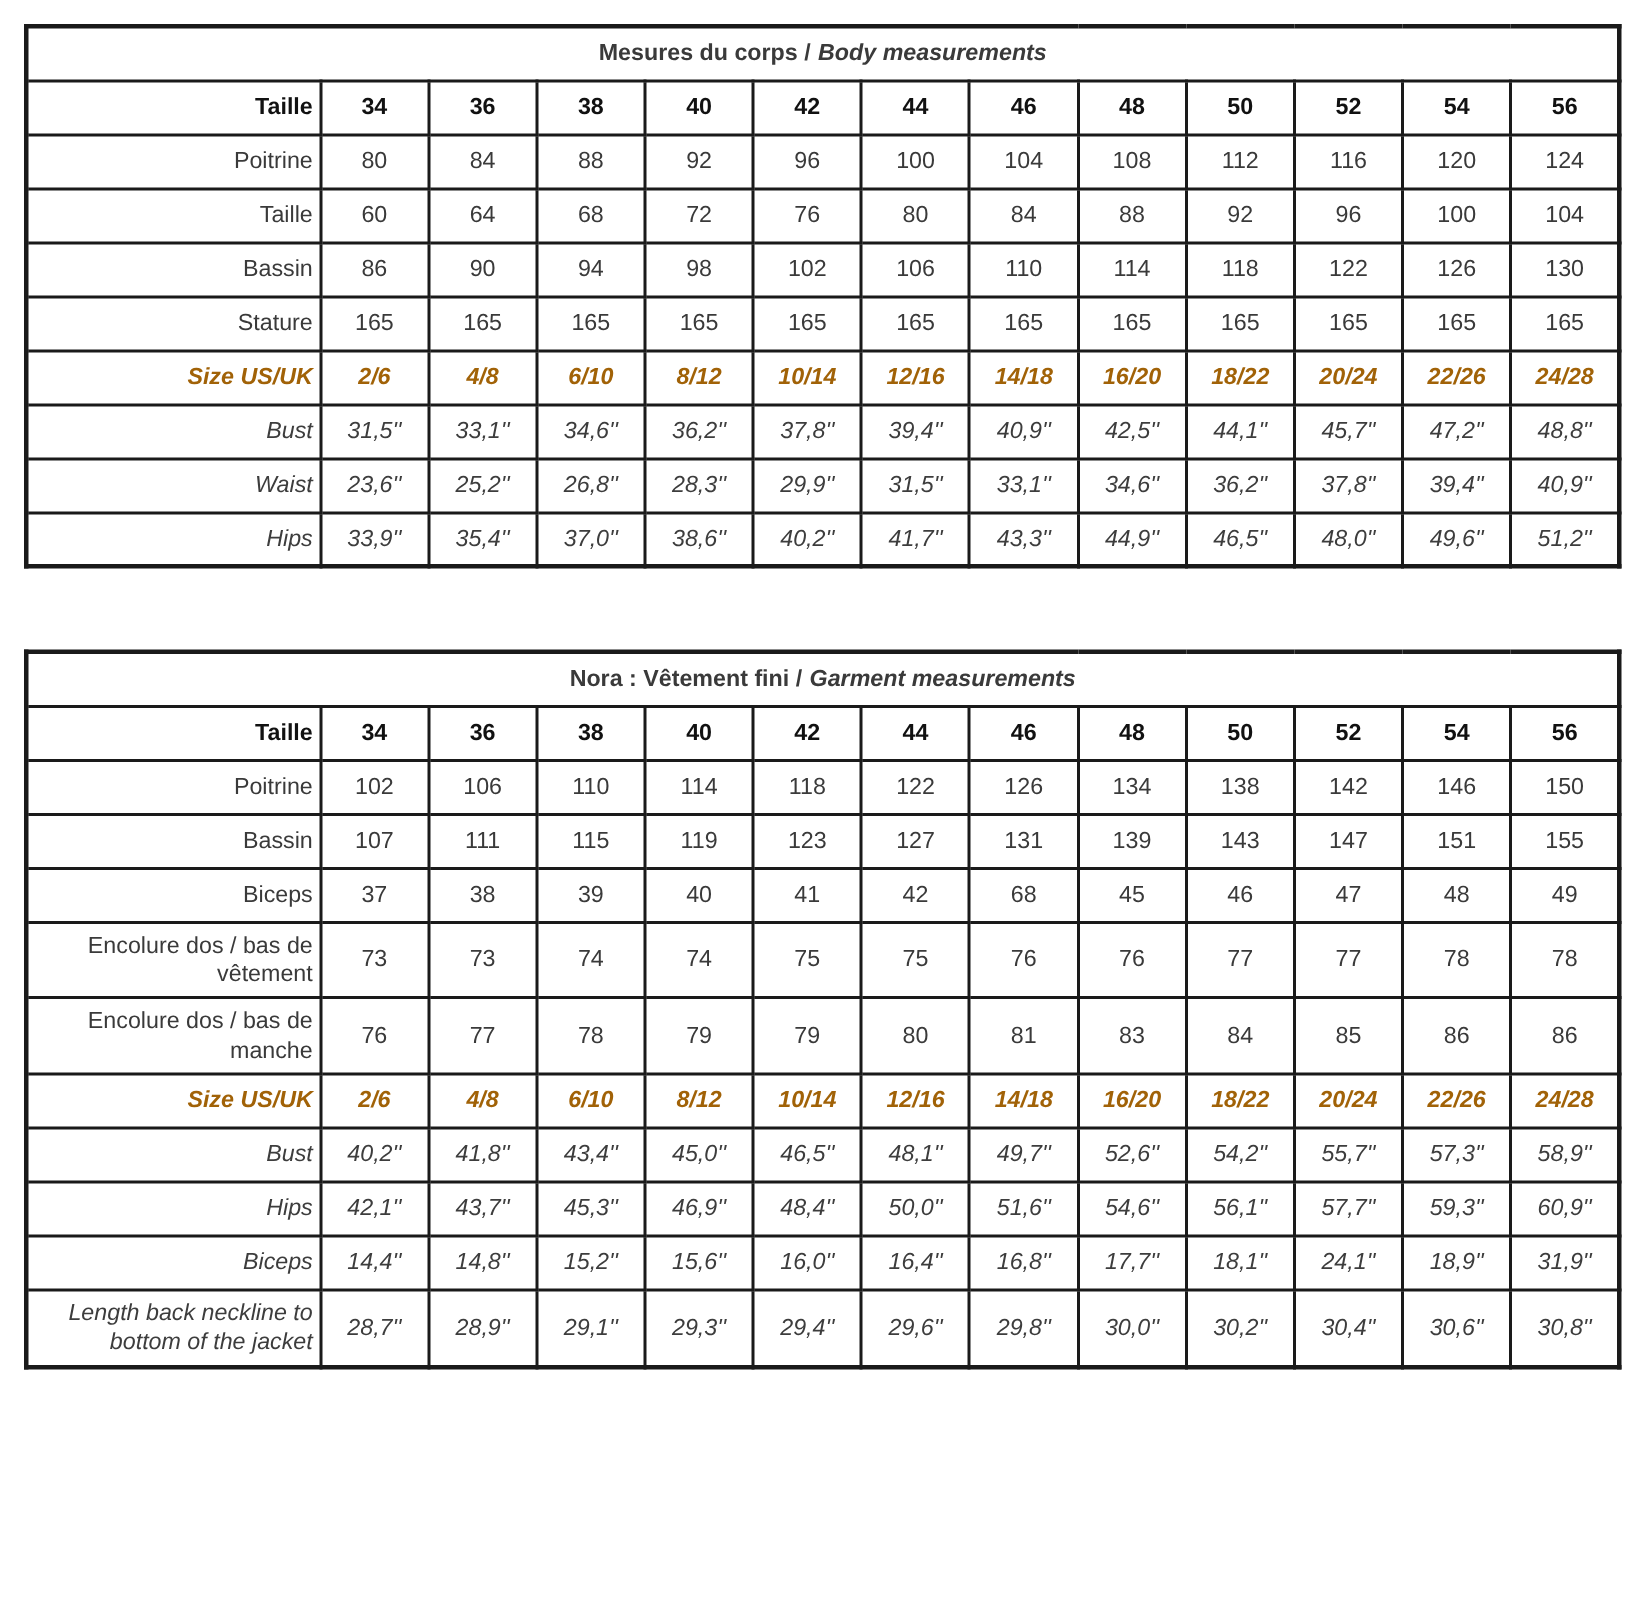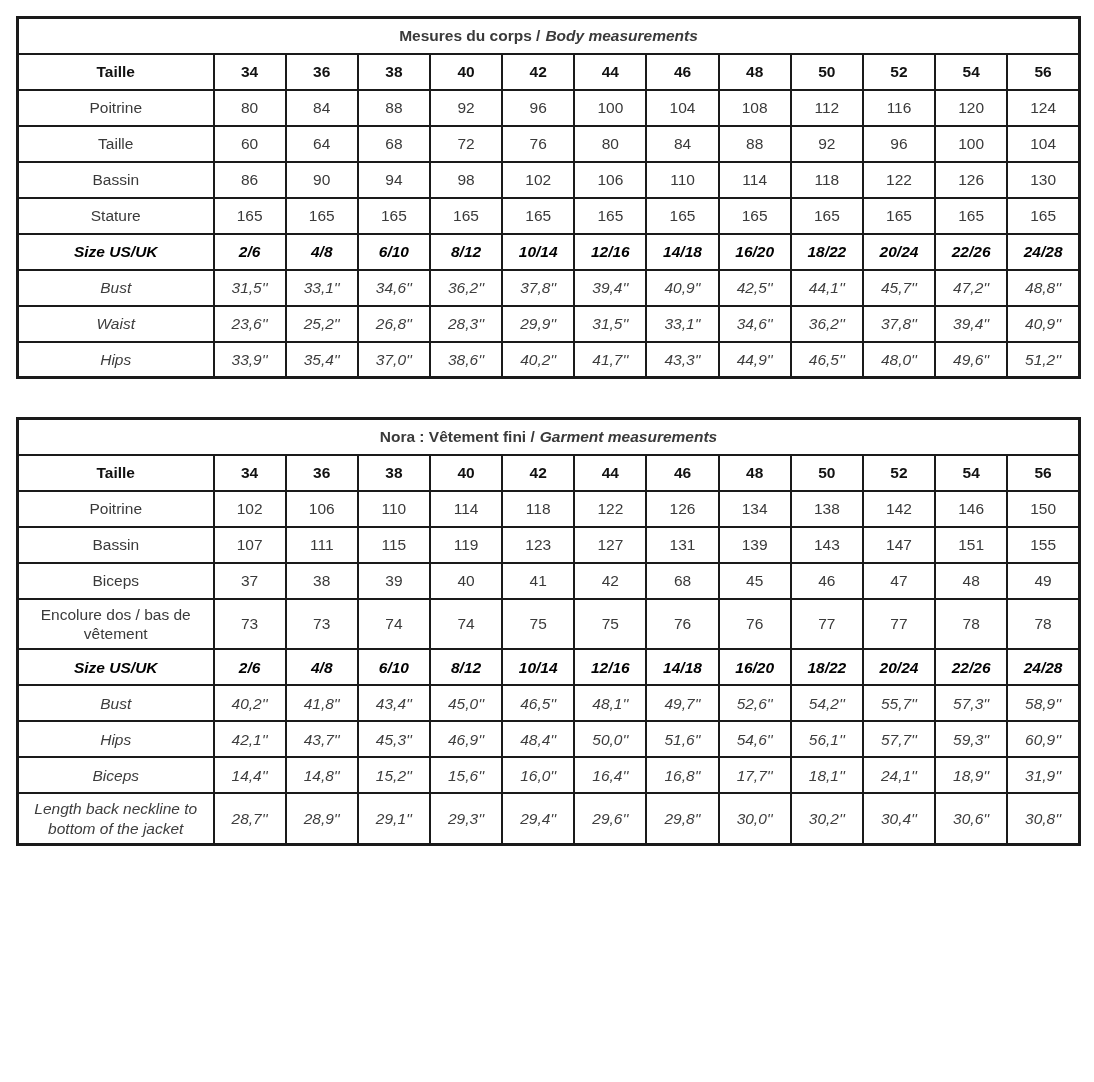--- a/index.html
+++ b/index.html
@@ -16,21 +16,21 @@
     font-family: "Liberation Sans", "DejaVu Sans", sans-serif;
   }
   table.measure-table {
     border-collapse: collapse;
     table-layout: fixed;
     width: 1062px;
     border: 3px solid #1a1a1a;
     background: #ffffff;
   }
   table.measure-table + table.measure-table {
-    margin-top: 38px;
+    margin-top: 54px;
     padding-left: 24px;
   }
   table.measure-table td {
     border: 2px solid #1a1a1a;
     font-size: 15.5px;
     line-height: 1.25;
     color: #3a3a3a;
     padding: 5px 4px;
     vertical-align: middle;
     overflow: hidden;
@@ -41,33 +41,33 @@
     font-weight: 700;
     color: #111111;
     font-size: 16px;
     padding: 6px 4px;
   }
   td.title-cell .title-italic {
     font-style: italic;
     margin-left: 0.32em;
   }
   td.label-cell {
-    text-align: center;
+    text-align: right;
     padding-left: 8px;
     padding-right: 6px;
   }
   td.num-cell { text-align: center; }
   tr.row-sizes td {
     font-weight: 700;
     color: #111111;
   }
   tr.style-size td {
     font-weight: 700;
     font-style: italic;
-    color: #000000;
+    color: #a16207;
   }
   tr.style-italic td {
     font-style: italic;
     color: #3d3d3d;
   }
 </style>
 </head>
 <body>
 
 <div id="page">
@@ -317,20 +317,35 @@
             <td class="num-cell">74</td>
             <td class="num-cell">75</td>
             <td class="num-cell">75</td>
             <td class="num-cell">76</td>
             <td class="num-cell">76</td>
             <td class="num-cell">77</td>
             <td class="num-cell">77</td>
             <td class="num-cell">78</td>
             <td class="num-cell">78</td>
           </tr>
+          <tr class="style-plain single-row">
+            <td class="label-cell">Encolure dos / bas de manche</td>
+            <td class="num-cell">76</td>
+            <td class="num-cell">77</td>
+            <td class="num-cell">78</td>
+            <td class="num-cell">79</td>
+            <td class="num-cell">79</td>
+            <td class="num-cell">80</td>
+            <td class="num-cell">81</td>
+            <td class="num-cell">83</td>
+            <td class="num-cell">84</td>
+            <td class="num-cell">85</td>
+            <td class="num-cell">86</td>
+            <td class="num-cell">86</td>
+          </tr>
           <tr class="style-size single-row">
             <td class="label-cell">Size US/UK</td>
             <td class="num-cell">2/6</td>
             <td class="num-cell">4/8</td>
             <td class="num-cell">6/10</td>
             <td class="num-cell">8/12</td>
             <td class="num-cell">10/14</td>
             <td class="num-cell">12/16</td>
             <td class="num-cell">14/18</td>
             <td class="num-cell">16/20</td>

